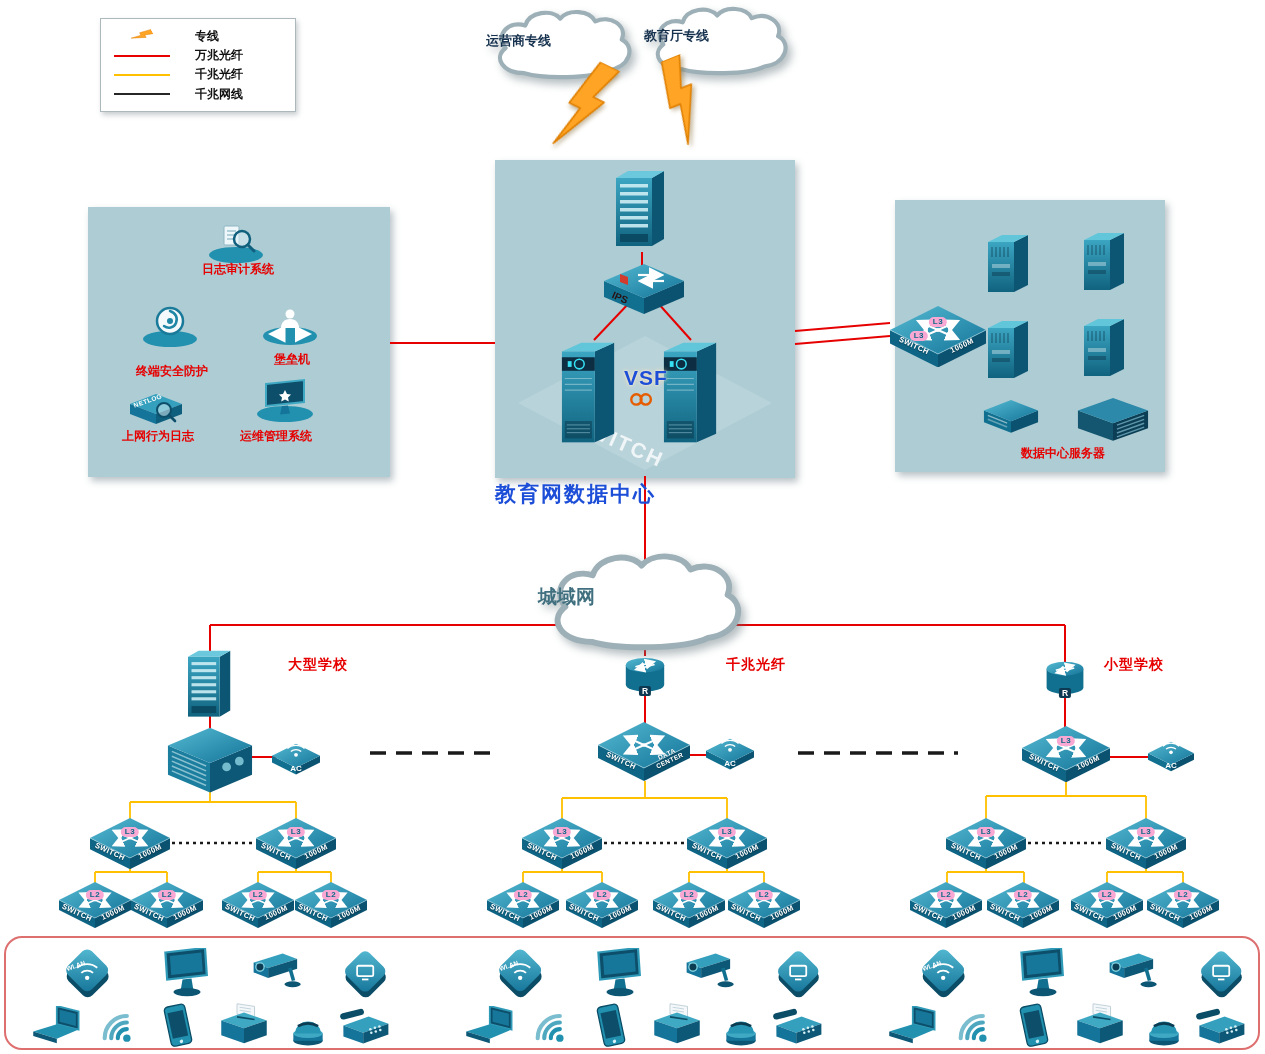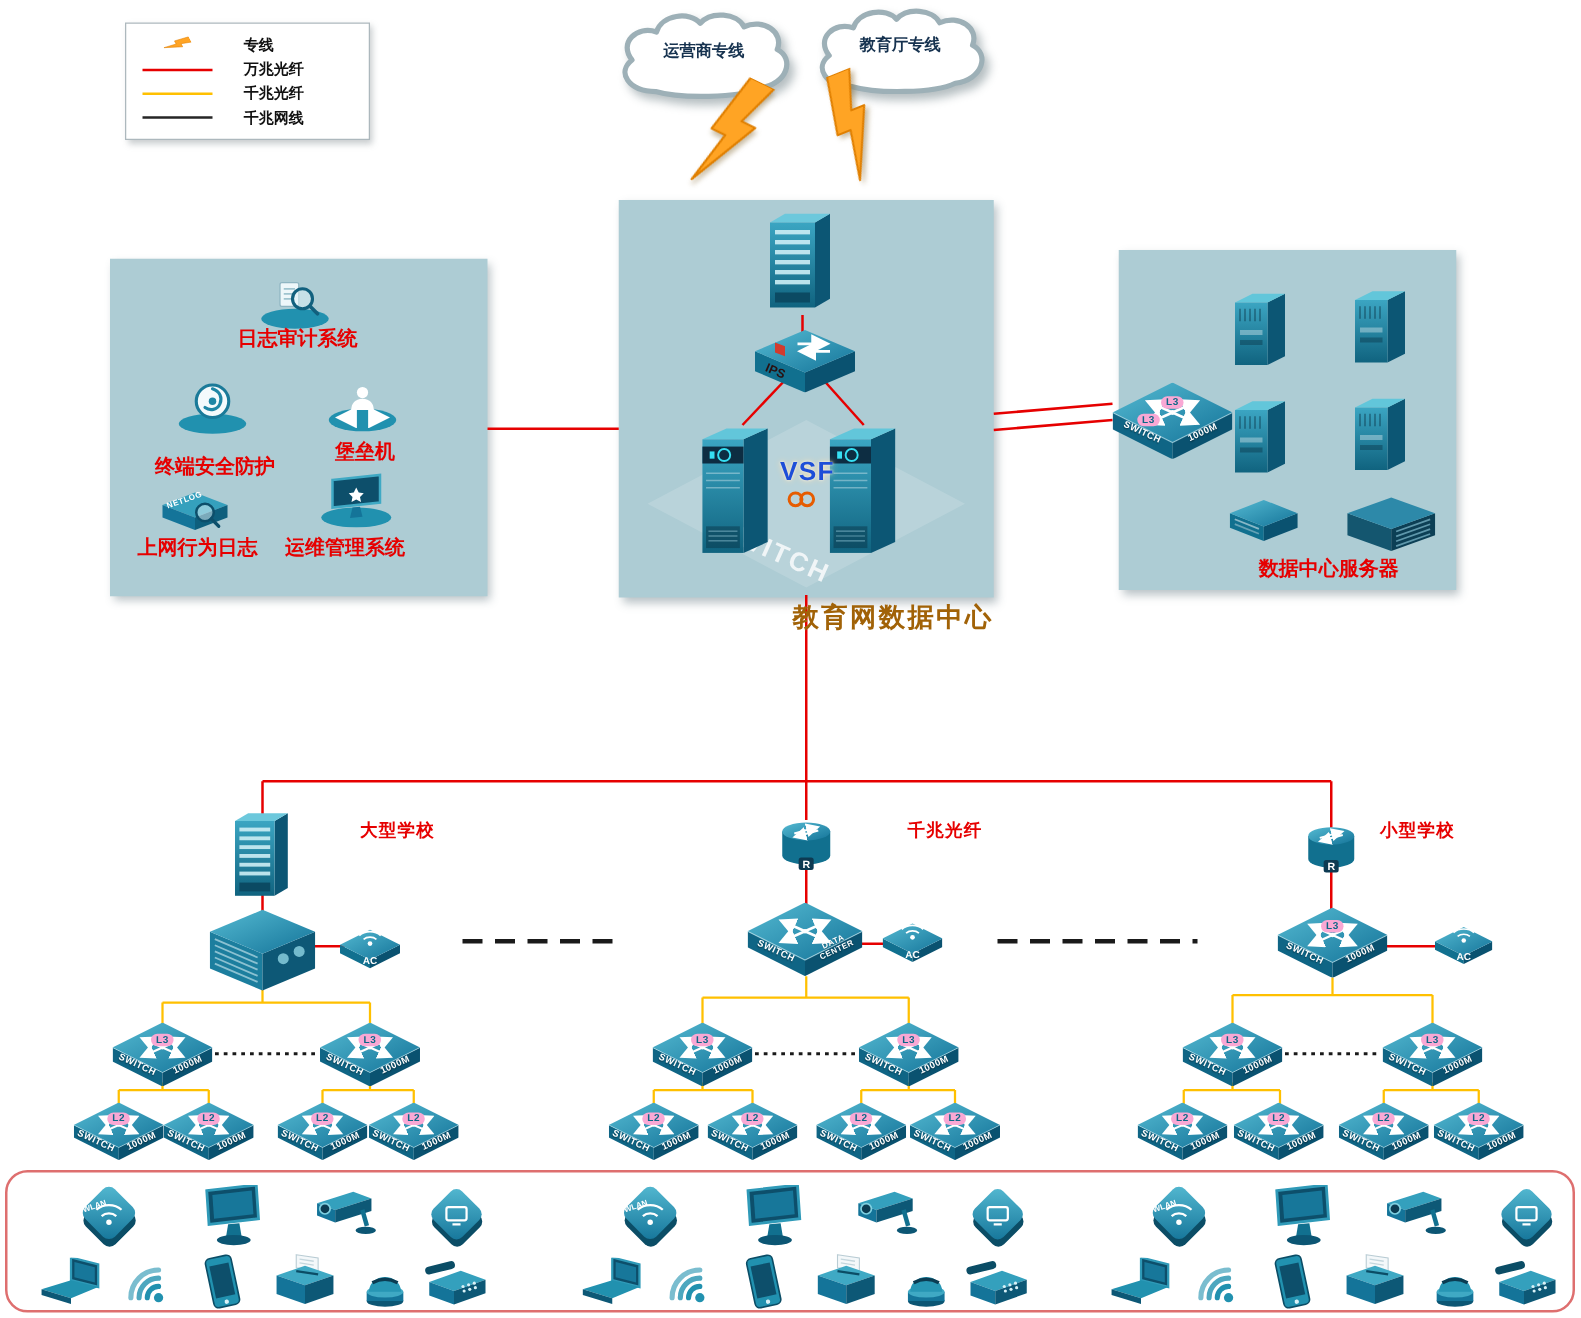--- a/index.html
+++ b/index.html
@@ -12,26 +12,26 @@
   .badge{position:absolute;left:50%;top:18%;transform:translateX(-50%);background:#f9a8d4;color:#0d6886;
          font-size:8px;font-weight:bold;line-height:10px;padding:0 4px;border-radius:7px;letter-spacing:.5px}
   .badge.b2{top:40%;left:30%}
   .edge{position:absolute;color:#fff;font-weight:bold;font-size:7.5px;text-align:center;
         letter-spacing:.4px;text-shadow:0 1px 1px rgba(0,0,0,.35);white-space:nowrap}
   .edge.el{left:0;top:57%;width:50%;transform:rotate(25deg)}
   .edge.er{right:0;top:57%;width:50%;transform:rotate(-25deg)}
   .edge.er.two{white-space:normal;width:42%;right:3%;top:48%;line-height:1.15;font-size:6.5px}
   .lbl{position:absolute;color:#e60000;font-weight:bold;text-align:center}
   .school-lbl{font-size:14px;font-family:"Liberation Serif",serif;letter-spacing:1px}
-  .plabel{font-size:16px}
+  .plabel{font-size:12px}
   .cloud{position:absolute;filter:drop-shadow(4px 5px 4px rgba(90,110,118,.45))}
-  .cloud-text{position:absolute;left:0;width:100%;text-align:center;font-weight:bold;
+  .cloud-text{position:absolute;left:0;width:100%;text-align:left;font-weight:bold;
               color:#16324f;font-family:Liberation Mono, monospace}
-  .caption{position:absolute;text-align:right;font-weight:bold;font-family:"Liberation Serif",serif;
-           color:#a16207;letter-spacing:2px}
+  .caption{position:absolute;text-align:left;font-weight:bold;font-family:"Liberation Serif",serif;
+           color:#1d4ed8;letter-spacing:2px}
   .bolt{position:absolute;filter:drop-shadow(2px 3px 2px rgba(120,90,30,.4))}
   .legend{position:absolute;left:100px;top:18px;width:196px;height:94px;background:#fff;
           border:1px solid #adb8bd;box-shadow:2px 3px 5px rgba(120,130,136,.4);
           padding:7px 12px;display:flex;flex-direction:column;justify-content:space-between}
   .lrow{display:flex;align-items:center;height:20px}
   .lico{width:58px;display:flex;align-items:center;justify-content:center}
   .lline{width:56px;height:0;border-top:2.5px solid}
   .ltext{margin-left:24px;font-size:12px;font-weight:bold;color:#111}
   .rbadge{position:absolute;left:50%;bottom:0;transform:translateX(-50%);background:#0d3a52;color:#fff;
           font-size:8.5px;font-weight:bold;padding:0 3px;border-radius:2px}
@@ -498,20 +498,26 @@
         <use href="#sym-storage"></use>
       </svg>
     </div>
   <div class="dev" style="left:1076px;top:396px;width:74px">
       <svg viewBox="0 0 76 48">
         <use href="#sym-rack"></use>
       </svg>
     </div>
   <div class="lbl plabel" style="left:978px;top:445px;width:170px">数据中心服务器</div>
 
+  <div class="cloud" style="left:538px;top:548px;width:215px;height:95px">
+    <svg viewBox="0 0 220 110">
+        <use href="#sym-cloud"></use>
+      </svg>
+    <span class="cloud-text" style="top:36px;font-size:19px;color:#40707f">城域网</span>
+  </div>
 
   <div class="lbl school-lbl" style="left:288px;top:656px">大型学校</div>
   <div class="lbl school-lbl" style="left:726px;top:656px">千兆光纤</div>
   <div class="lbl school-lbl" style="left:1104px;top:656px">小型学校</div>
 
   <div class="dev" style="left:188px;top:648px;width:44px">
     <svg viewBox="0 0 50 86">
         <use href="#sym-firewall"></use>
       </svg>
   </div>

